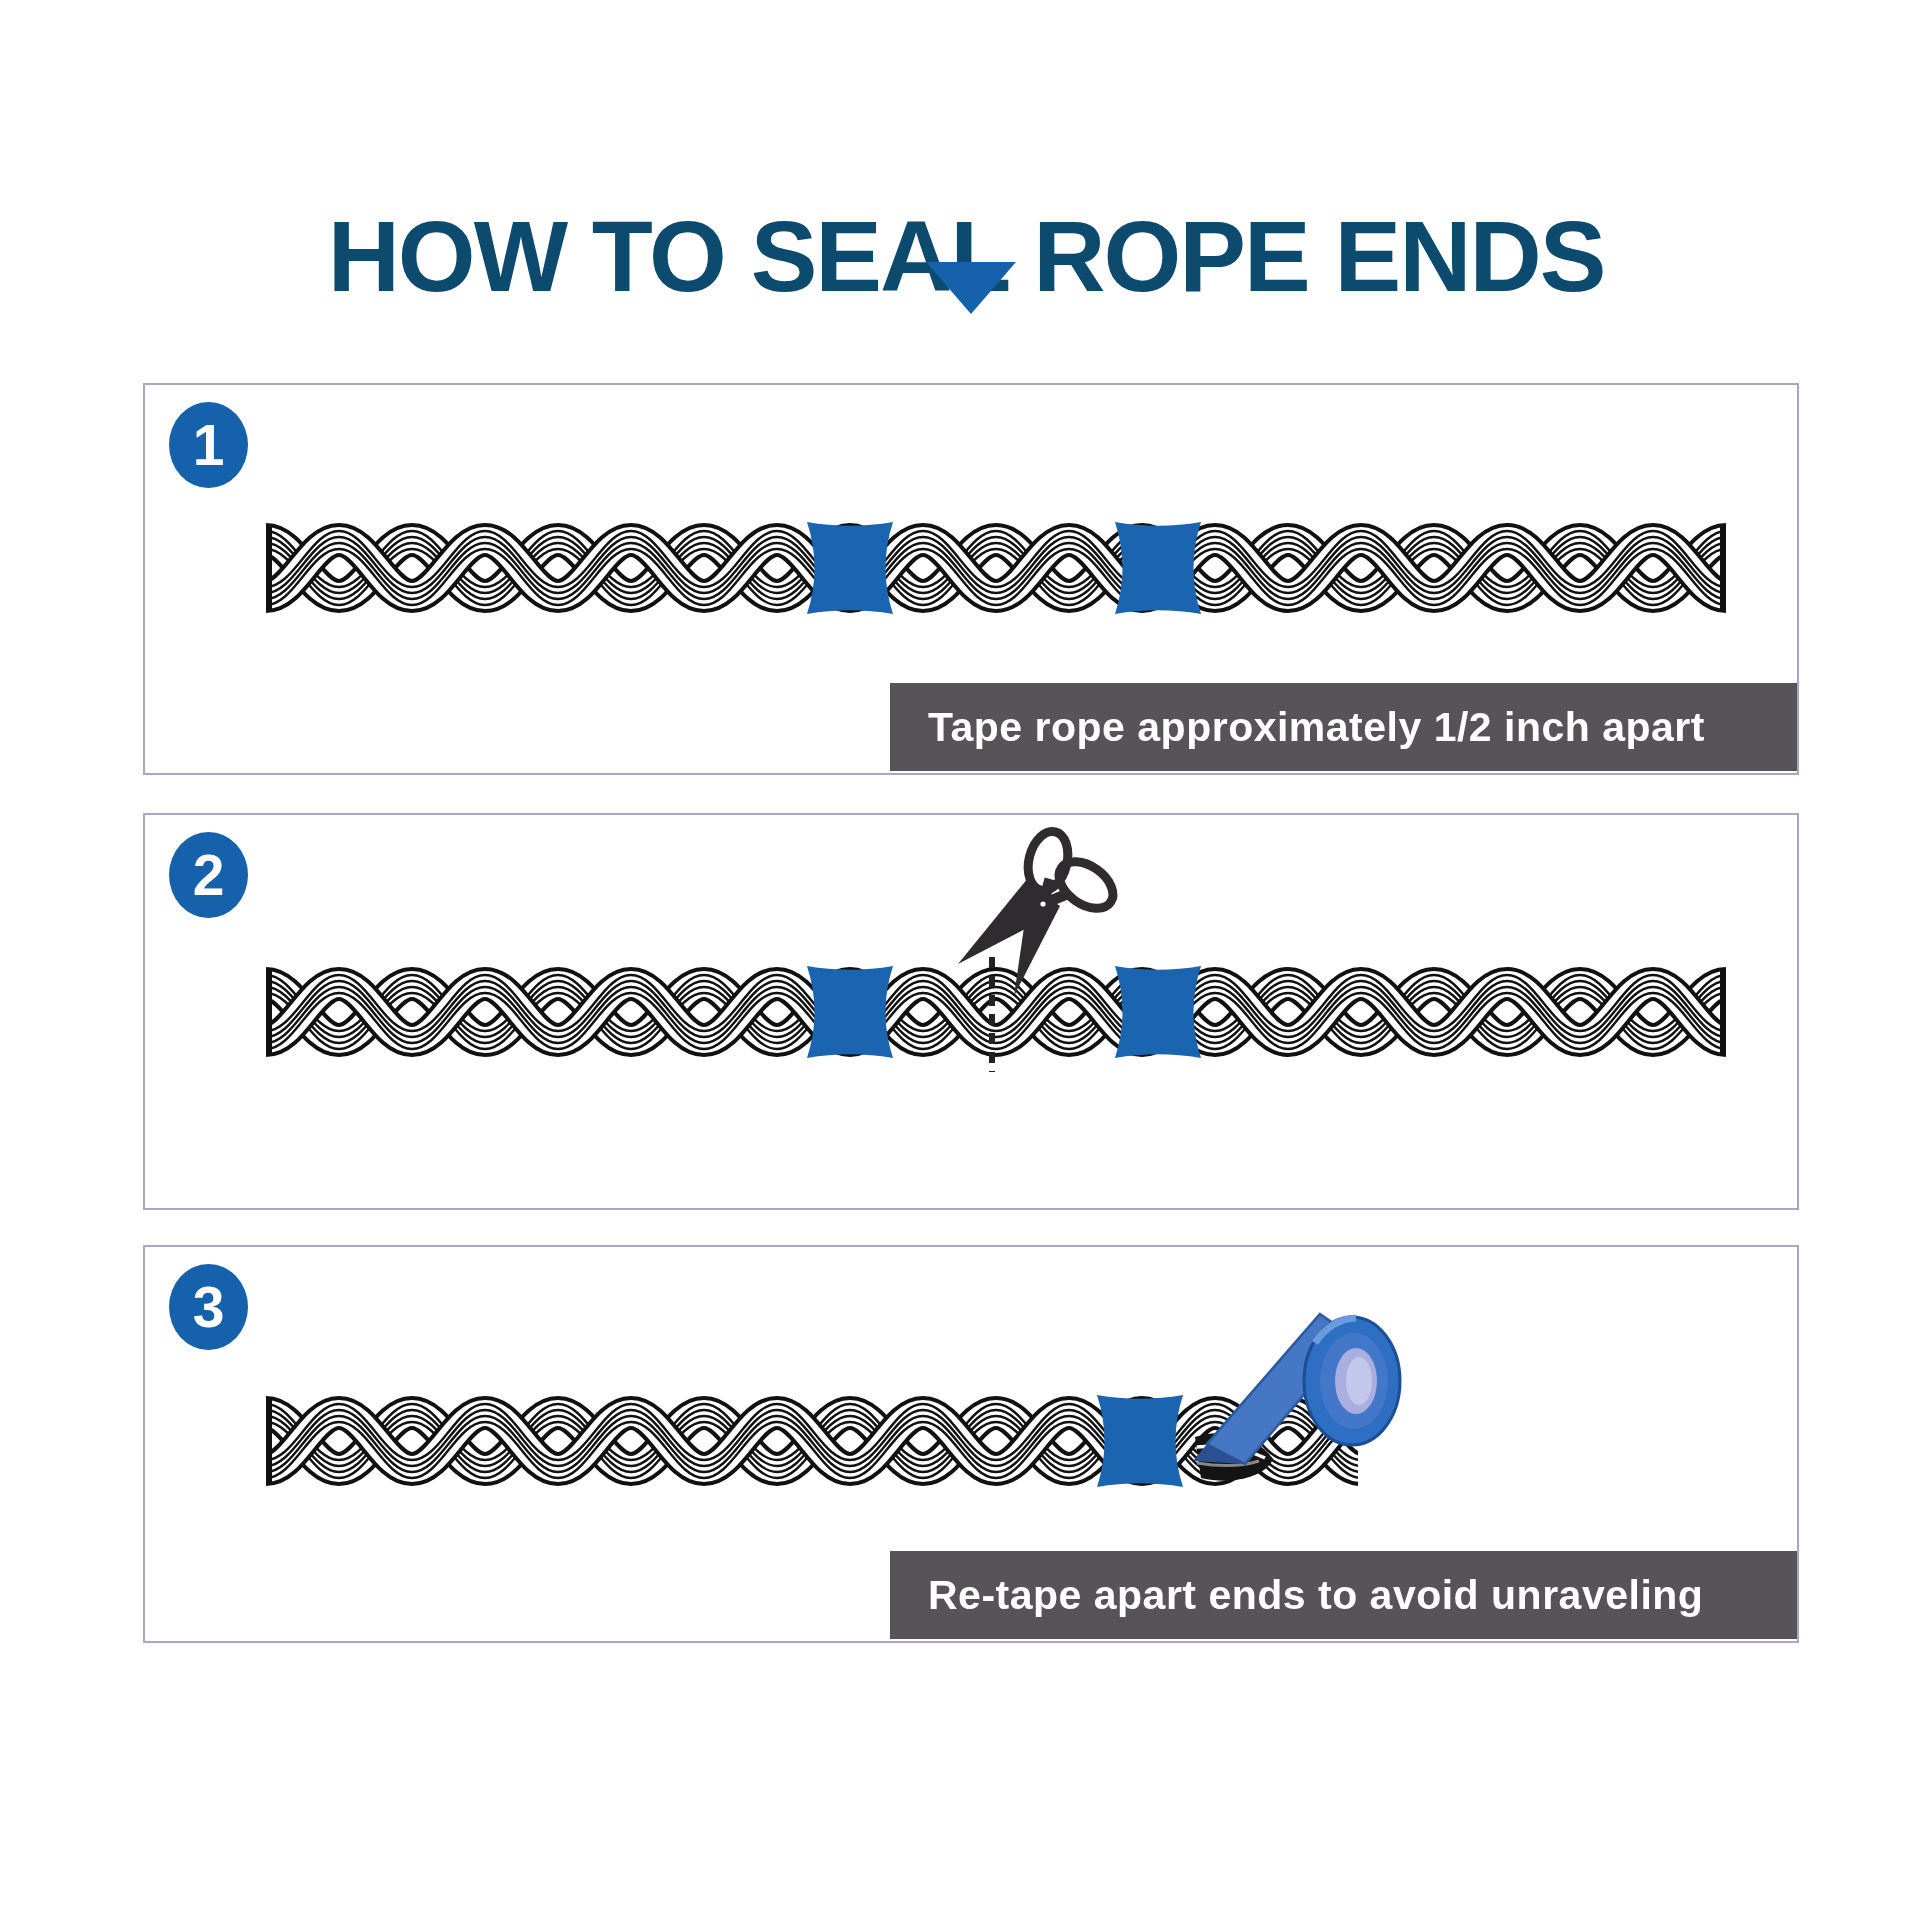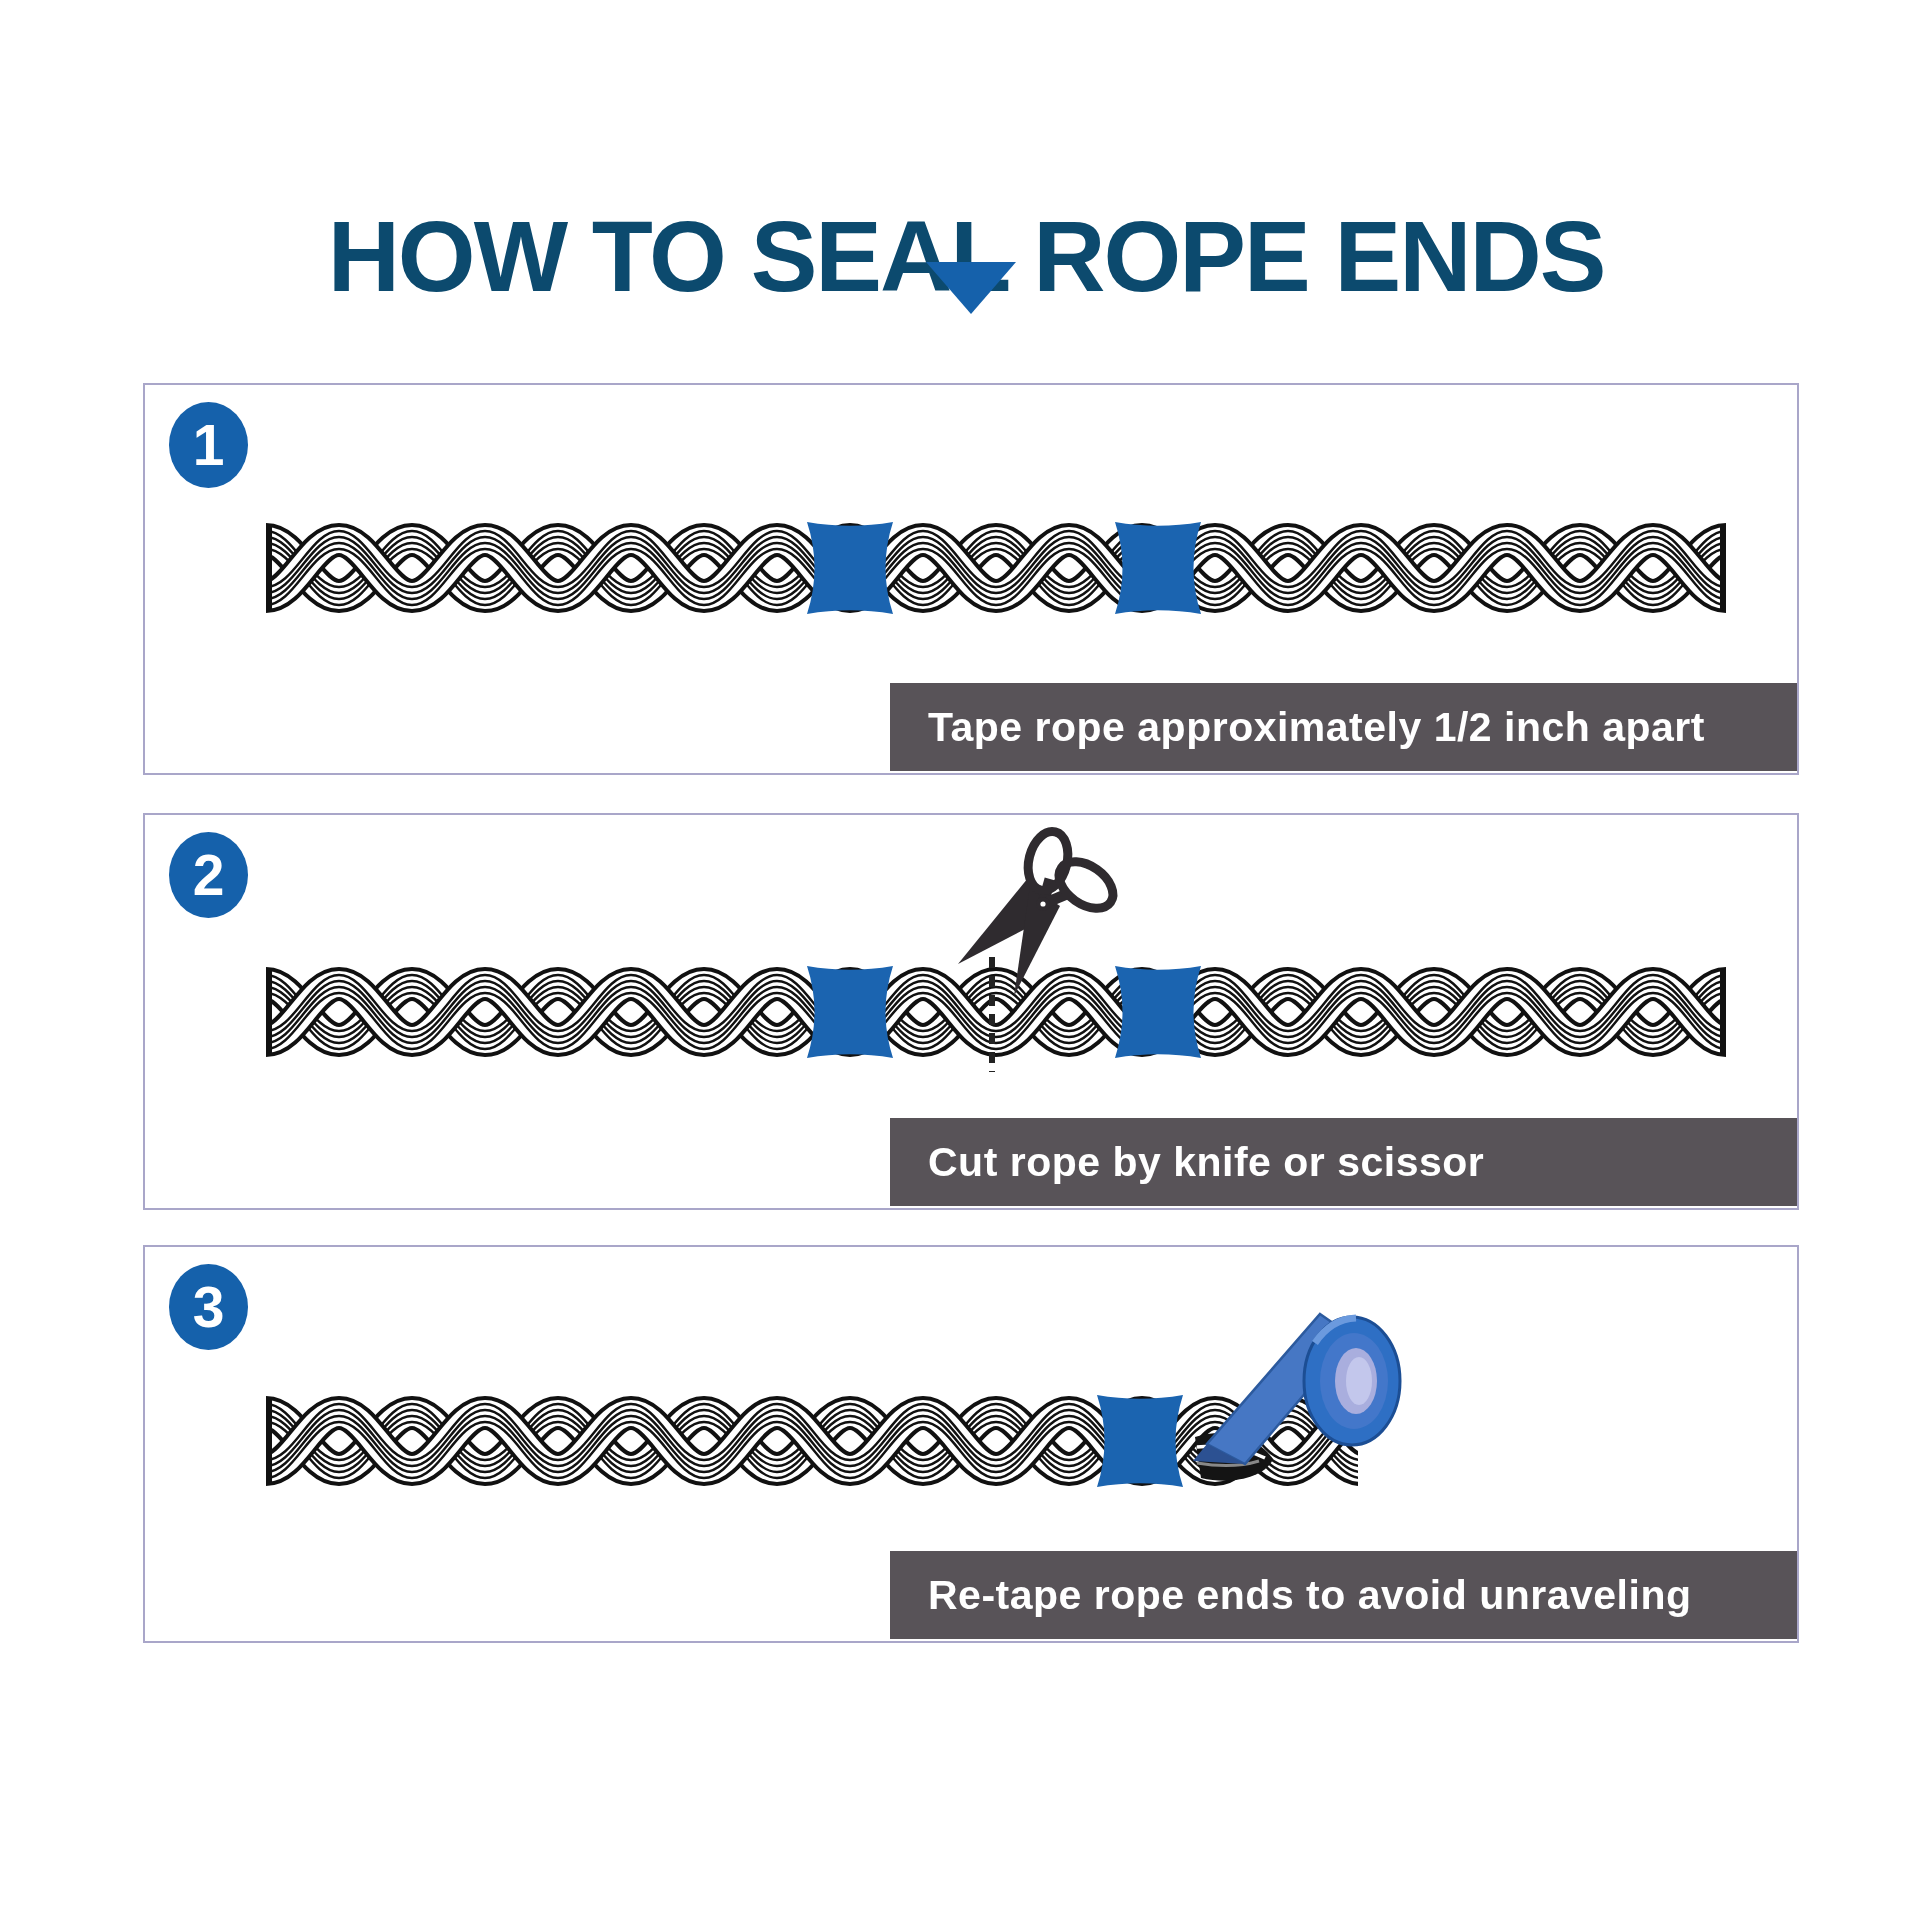--- a/index.html
+++ b/index.html
@@ -130,23 +130,20 @@
         <line x1="898" y1="89" x2="922" y2="79" stroke="#2f2b2f" stroke-width="11"></line>
         <ellipse cx="903" cy="46" rx="19" ry="30" fill="none" stroke="#2f2b2f" stroke-width="9" transform="rotate(14 903 46)"></ellipse>
         <ellipse cx="941" cy="70" rx="30" ry="19" fill="none" stroke="#2f2b2f" stroke-width="9" transform="rotate(35 941 70)"></ellipse>
         <circle cx="898" cy="89" r="7" fill="#2f2b2f"></circle>
         <circle cx="898" cy="89" r="2.6" fill="#ffffff"></circle>
       </g>
     </svg>
     <div class="badge">
       <span>2</span>
     </div>
-    <div class="caption-bar">
-      <span>Cut rope by knife or scissor</span>
-    </div>
   </section>
 
   <section class="panel panel3">
     <svg class="art" width="1652" height="394" viewBox="0 0 1652 394">
       <g clip-path="url(#clipShort)" transform="translate(121,144)">
         <use href="#sA" fill="none" stroke="#111111" stroke-width="34"></use>
         <use href="#sA" fill="none" stroke="#ffffff" stroke-width="26"></use>
         <g fill="none" stroke="#111111" stroke-width="2.4">
           <use href="#sA" transform="translate(0,-9)"></use>
             <use href="#sA" transform="translate(0,-3)"></use>
@@ -178,17 +175,17 @@
         <ellipse cx="1209" cy="134" rx="34" ry="48" fill="#4377ca"></ellipse>
         <ellipse cx="1211" cy="134" rx="21" ry="33" fill="#a9aede"></ellipse>
         <ellipse cx="1214" cy="134" rx="13" ry="24" fill="#c3c7ec"></ellipse>
         <path d="M1170 96 Q1186 72 1211 71" stroke="#6b9ade" stroke-width="7" fill="none"></path>
       </g>
     </svg>
     <div class="badge">
       <span>3</span>
     </div>
     <div class="caption-bar">
-      <span>Re-tape rope ends to avoid unraveling</span>
+      <span>Re-tape apart ends to avoid unraveling</span>
     </div>
   </section>
 
 </div>
 
 </body></html>

